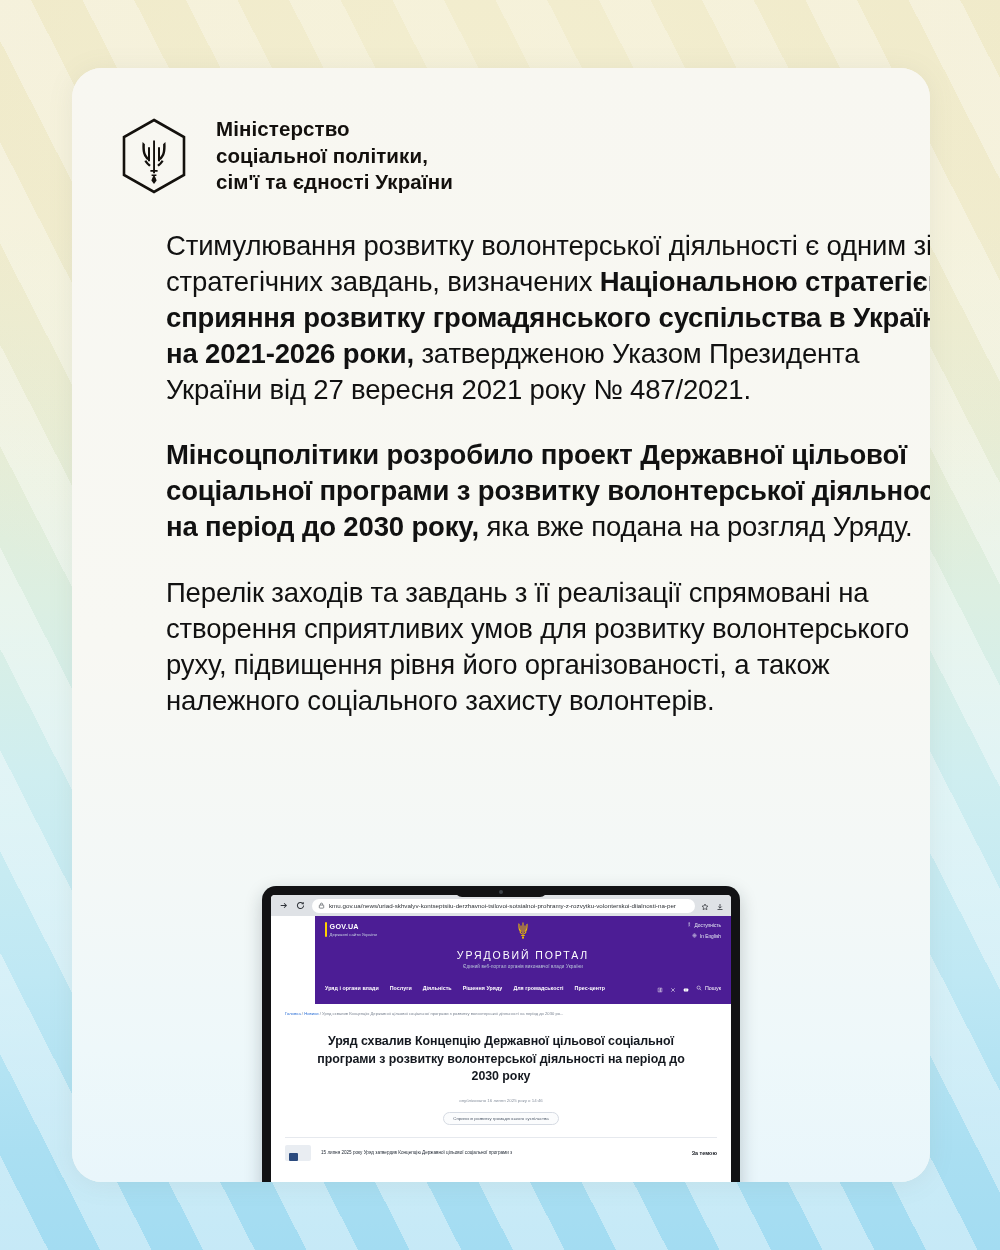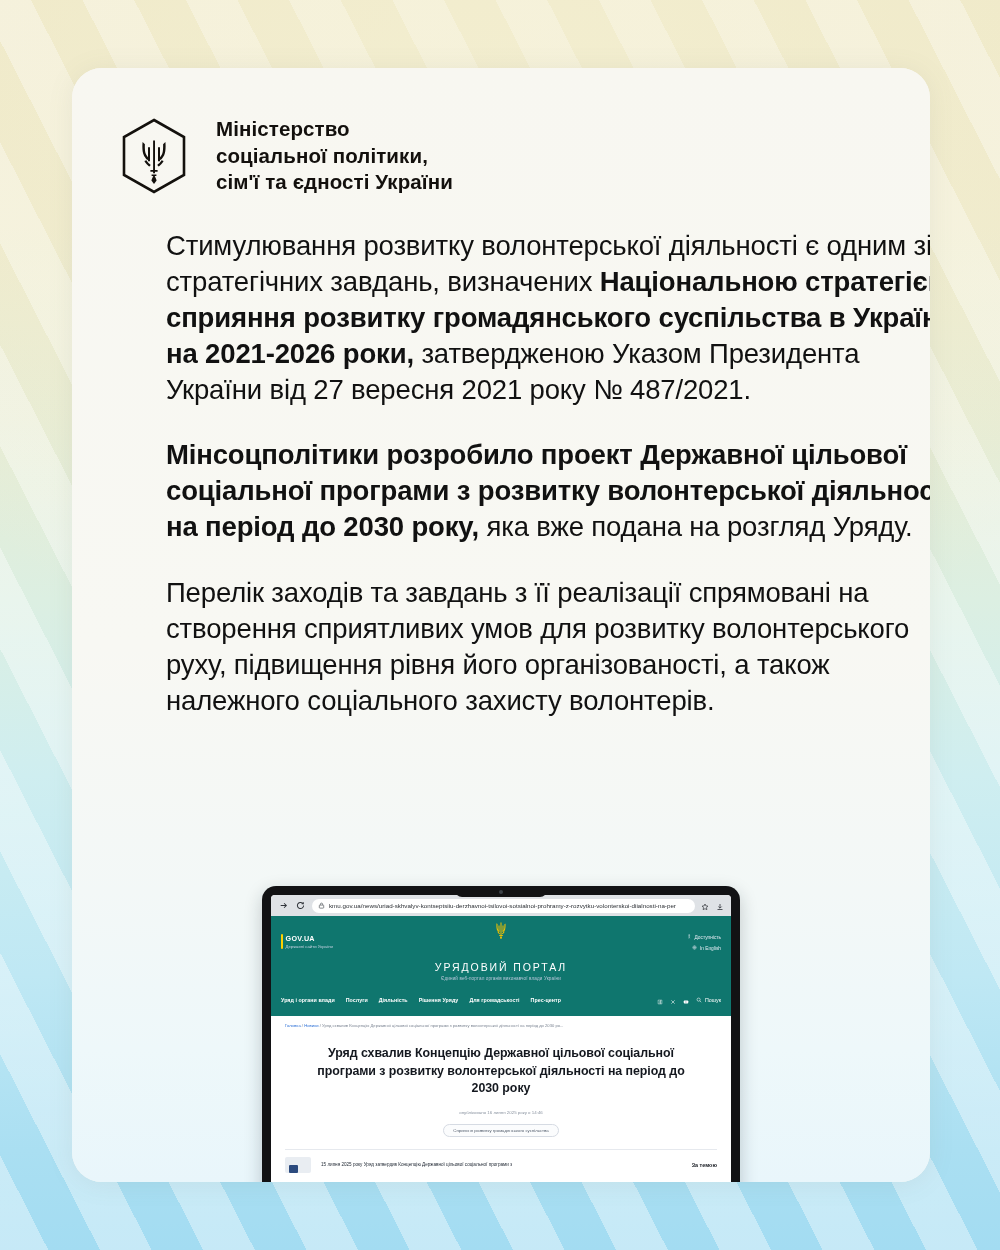--- a/index.html
+++ b/index.html
@@ -196,23 +196,24 @@
     white-space: nowrap;
     overflow: hidden;
     text-overflow: clip;
     letter-spacing: 0.02px;
   }
   .chrome-right { display: flex; gap: 7px; align-items: center; flex: none; }
   .chrome-right svg { width: 8px; height: 8px; color: #30343a; }
 
   
   .site-head {
-    background: #0f766e;
-    padding: 18px 10px 0 10px;
+    background: #4c1d95;
+    padding: 6px 10px 0 10px;
     position: relative;
+    margin-left: 44px;
   }
   .govua-row { display: flex; justify-content: space-between; align-items: flex-start; }
   .govua {
     display: flex; gap: 3px;
   }
   .govua-bar { width: 1.6px; background: #ffd100; border-radius: 1px; }
   .govua-txt .g1 { font-size: 7.2px; font-weight: 700; color: #ffffff; letter-spacing: 0.25px; }
   .govua-txt .g2 { font-size: 4.2px; color: #c7d2e2; margin-top: 1px; letter-spacing: 0.05px; }
   .head-right { text-align: right; }
   .head-right div {

